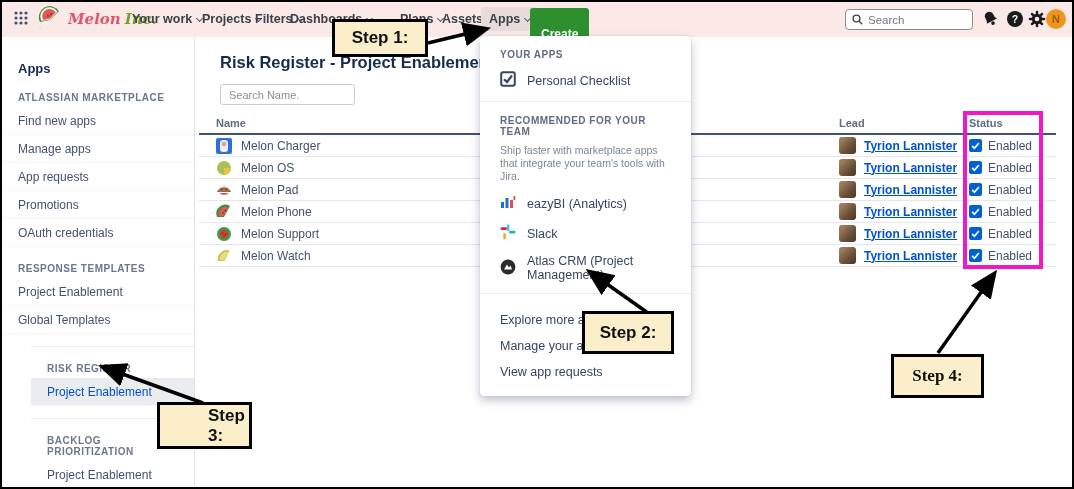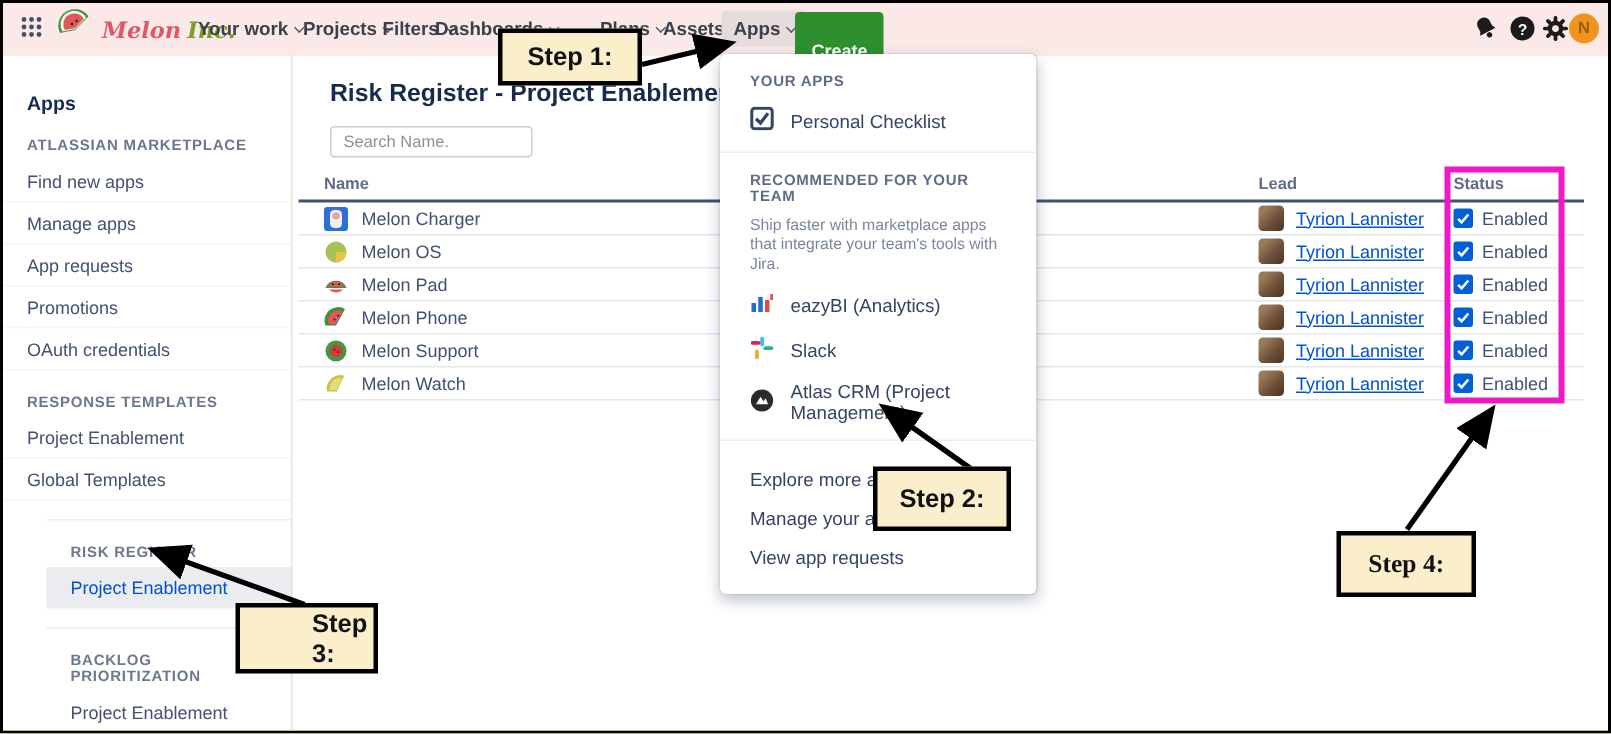--- a/index.html
+++ b/index.html
@@ -34,21 +34,21 @@
   .main { position:absolute; left:193px; top:35px; width:881px; height:454px; background:#fff; }
   .page-title { position:absolute; left:25px; top:16px; font-size:16.5px; font-weight:700; color:#172B4D; }
   .name-search { position:absolute; left:25px; top:47px; width:135px; height:21px; border:1px solid #c9ccd1; border-radius:3px; font-size:11px; color:#333; padding:0 8px; outline:none; }
   .name-search::placeholder { color:#8a8f99; }
   .tbl { position:absolute; left:4px; top:77px; width:857px; }
   .tbl-head { display:flex; align-items:flex-end; height:21px; border-bottom:2px solid #42526e; font-size:11px; font-weight:600; color:#5E6C84; padding-bottom:4px; }
   .trow { display:flex; align-items:center; height:22px; border-bottom:1px solid #e4e6ea; font-size:12px; color:#42526E; }
   .c-name { width:640px; padding-left:17px; display:flex; align-items:center; gap:9px; }
   .c-lead { width:130px; display:flex; align-items:center; gap:8px; }
   .c-status { display:flex; align-items:center; gap:6px; }
-  .lead-link { color:#0052CC; text-decoration:underline; font-weight:400; cursor:pointer; }
+  .lead-link { color:#0052CC; text-decoration:underline; font-weight:700; cursor:pointer; }
   .lead-av { width:17px; height:17px; border-radius:3px; background:linear-gradient(135deg,#9a7a58 20%,#6b4f38 60%,#4a3526); cursor:pointer; }
   .cb { width:13px; height:13px; background:#0060d4; border-radius:2px; display:flex; align-items:center; justify-content:center; cursor:pointer; }
   .row-ico { width:16px; height:16px; display:inline-flex; }
 
   
   .dropdown { position:absolute; left:478px; top:34px; width:211px; background:#fff; border-radius:4px; box-shadow:0 4px 10px rgba(9,30,66,.28), 0 0 1px rgba(9,30,66,.3); z-index:5; }
   .dd-sec { padding:13px 20px 11px; }
   .dd-sec + .dd-sec { border-top:1px solid #ebecf0; }
   .dd-head { font-size:10px; font-weight:700; color:#5E6C84; letter-spacing:.5px; }
   .dd-item { display:flex; align-items:center; gap:11px; margin-top:11px; font-size:12.5px; color:#344563; cursor:pointer; }
@@ -94,20 +94,29 @@
       <span class="brand-text"><span class="brand-melon">Melon</span><span class="brand-inc">Inc.</span></span>
     </div>
     <span class="nav-item" style="left:130px"><span>Your work</span><span class="chev"></span></span>
     <span class="nav-item" style="left:200px"><span>Projects</span><span class="chev"></span></span>
     <span class="nav-item" style="left:253px"><span>Filters</span><span class="chev"></span></span>
     <span class="nav-item" style="left:288px"><span>Dashboards</span><span class="chev"></span></span>
     <span class="nav-item" style="left:398px"><span>Plans</span><span class="chev"></span></span>
     <span class="nav-item" style="left:440px"><span>Assets</span></span>
     <span class="nav-item nav-apps" style="left:479px"><span>Apps</span><span class="chev"></span></span>
     <button class="create-btn">Create</button>
+    <div class="nav-search">
+      <span>
+        <svg width="11" height="11" viewBox="0 0 11 11">
+            <circle cx="4.5" cy="4.5" r="3.4" fill="none" stroke="#444" stroke-width="1.4"></circle>
+            <line x1="7.2" y1="7.2" x2="10.2" y2="10.2" stroke="#444" stroke-width="1.4"></line>
+          </svg>
+      </span>
+      <input placeholder="Search" style="">
+    </div>
     <span class="nav-ico" style="left:980px">
       <svg width="17" height="17" viewBox="0 0 16 16">
           <g transform="rotate(-28 8 8)" fill="#1b1b1b">
             <path d="M8 1.4c2.6 0 4.2 1.8 4.2 4.2v3l1.2 2.2H2.6l1.2-2.2v-3C3.8 3.2 5.4 1.4 8 1.4z"></path>
             <circle cx="8" cy="13" r="1.7"></circle>
           </g>
         </svg>
     </span>
     <span class="nav-ico" style="left:1004px">
       <svg width="18" height="18" viewBox="0 0 18 18">

